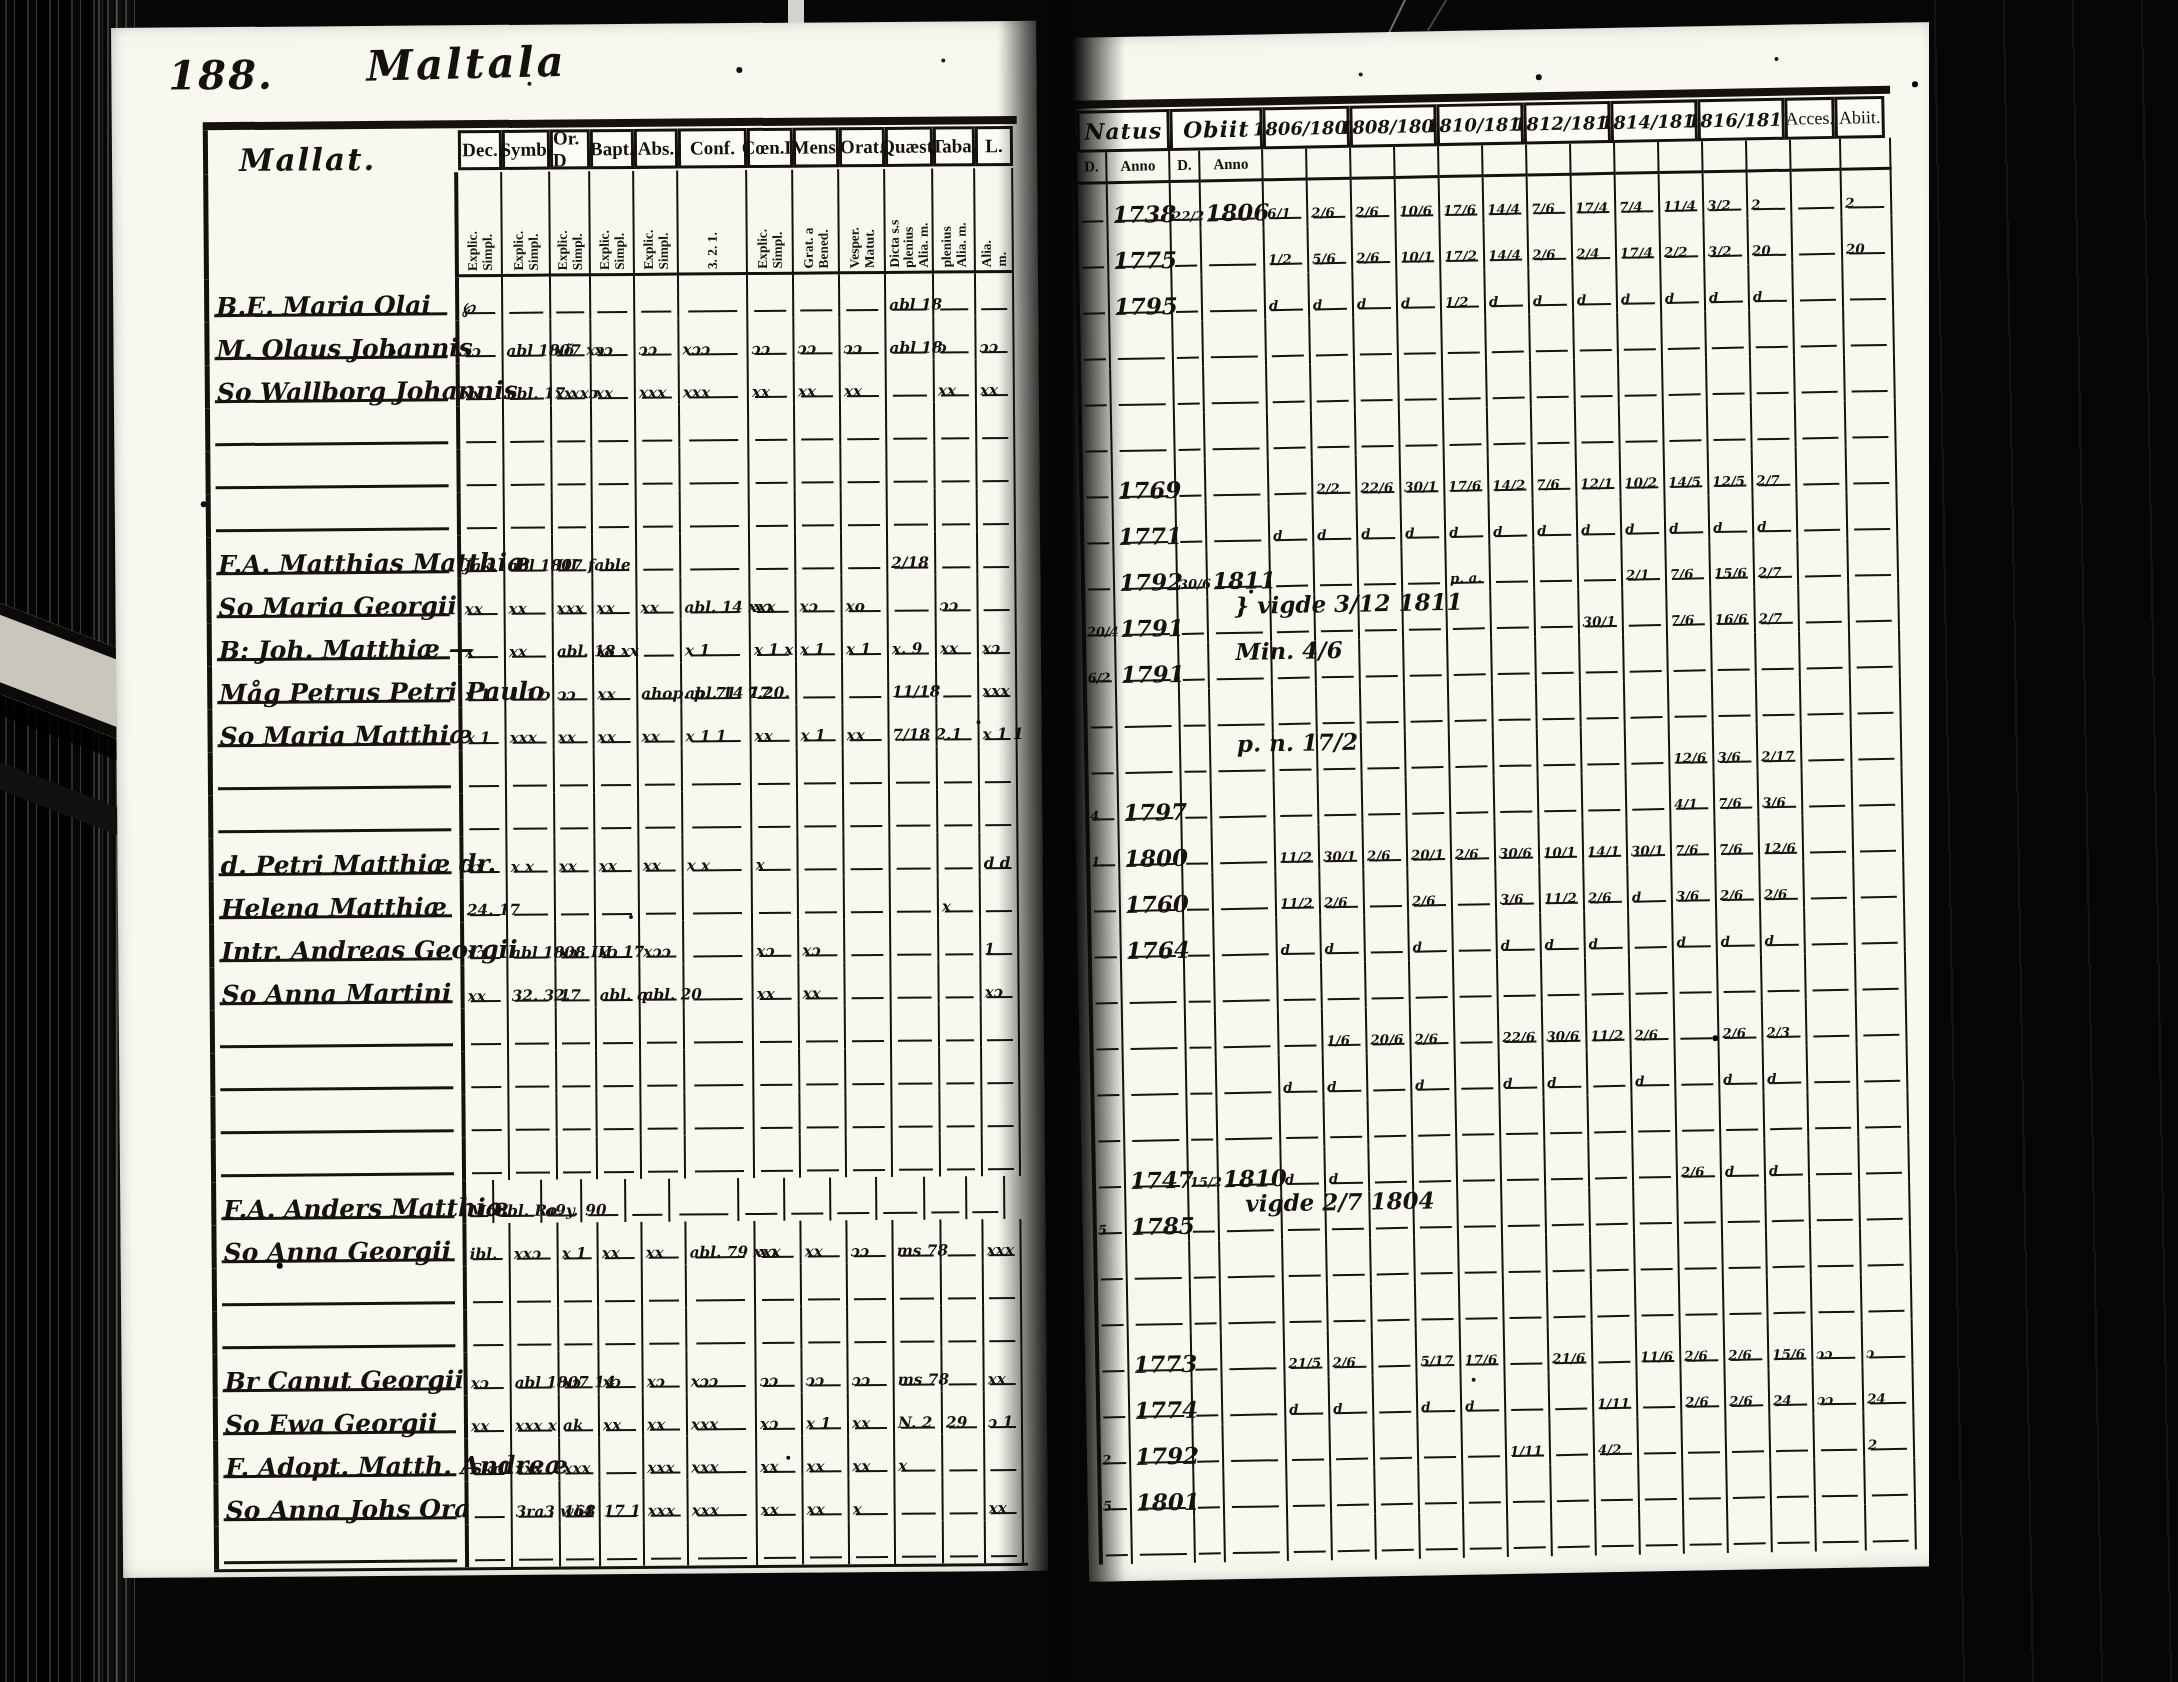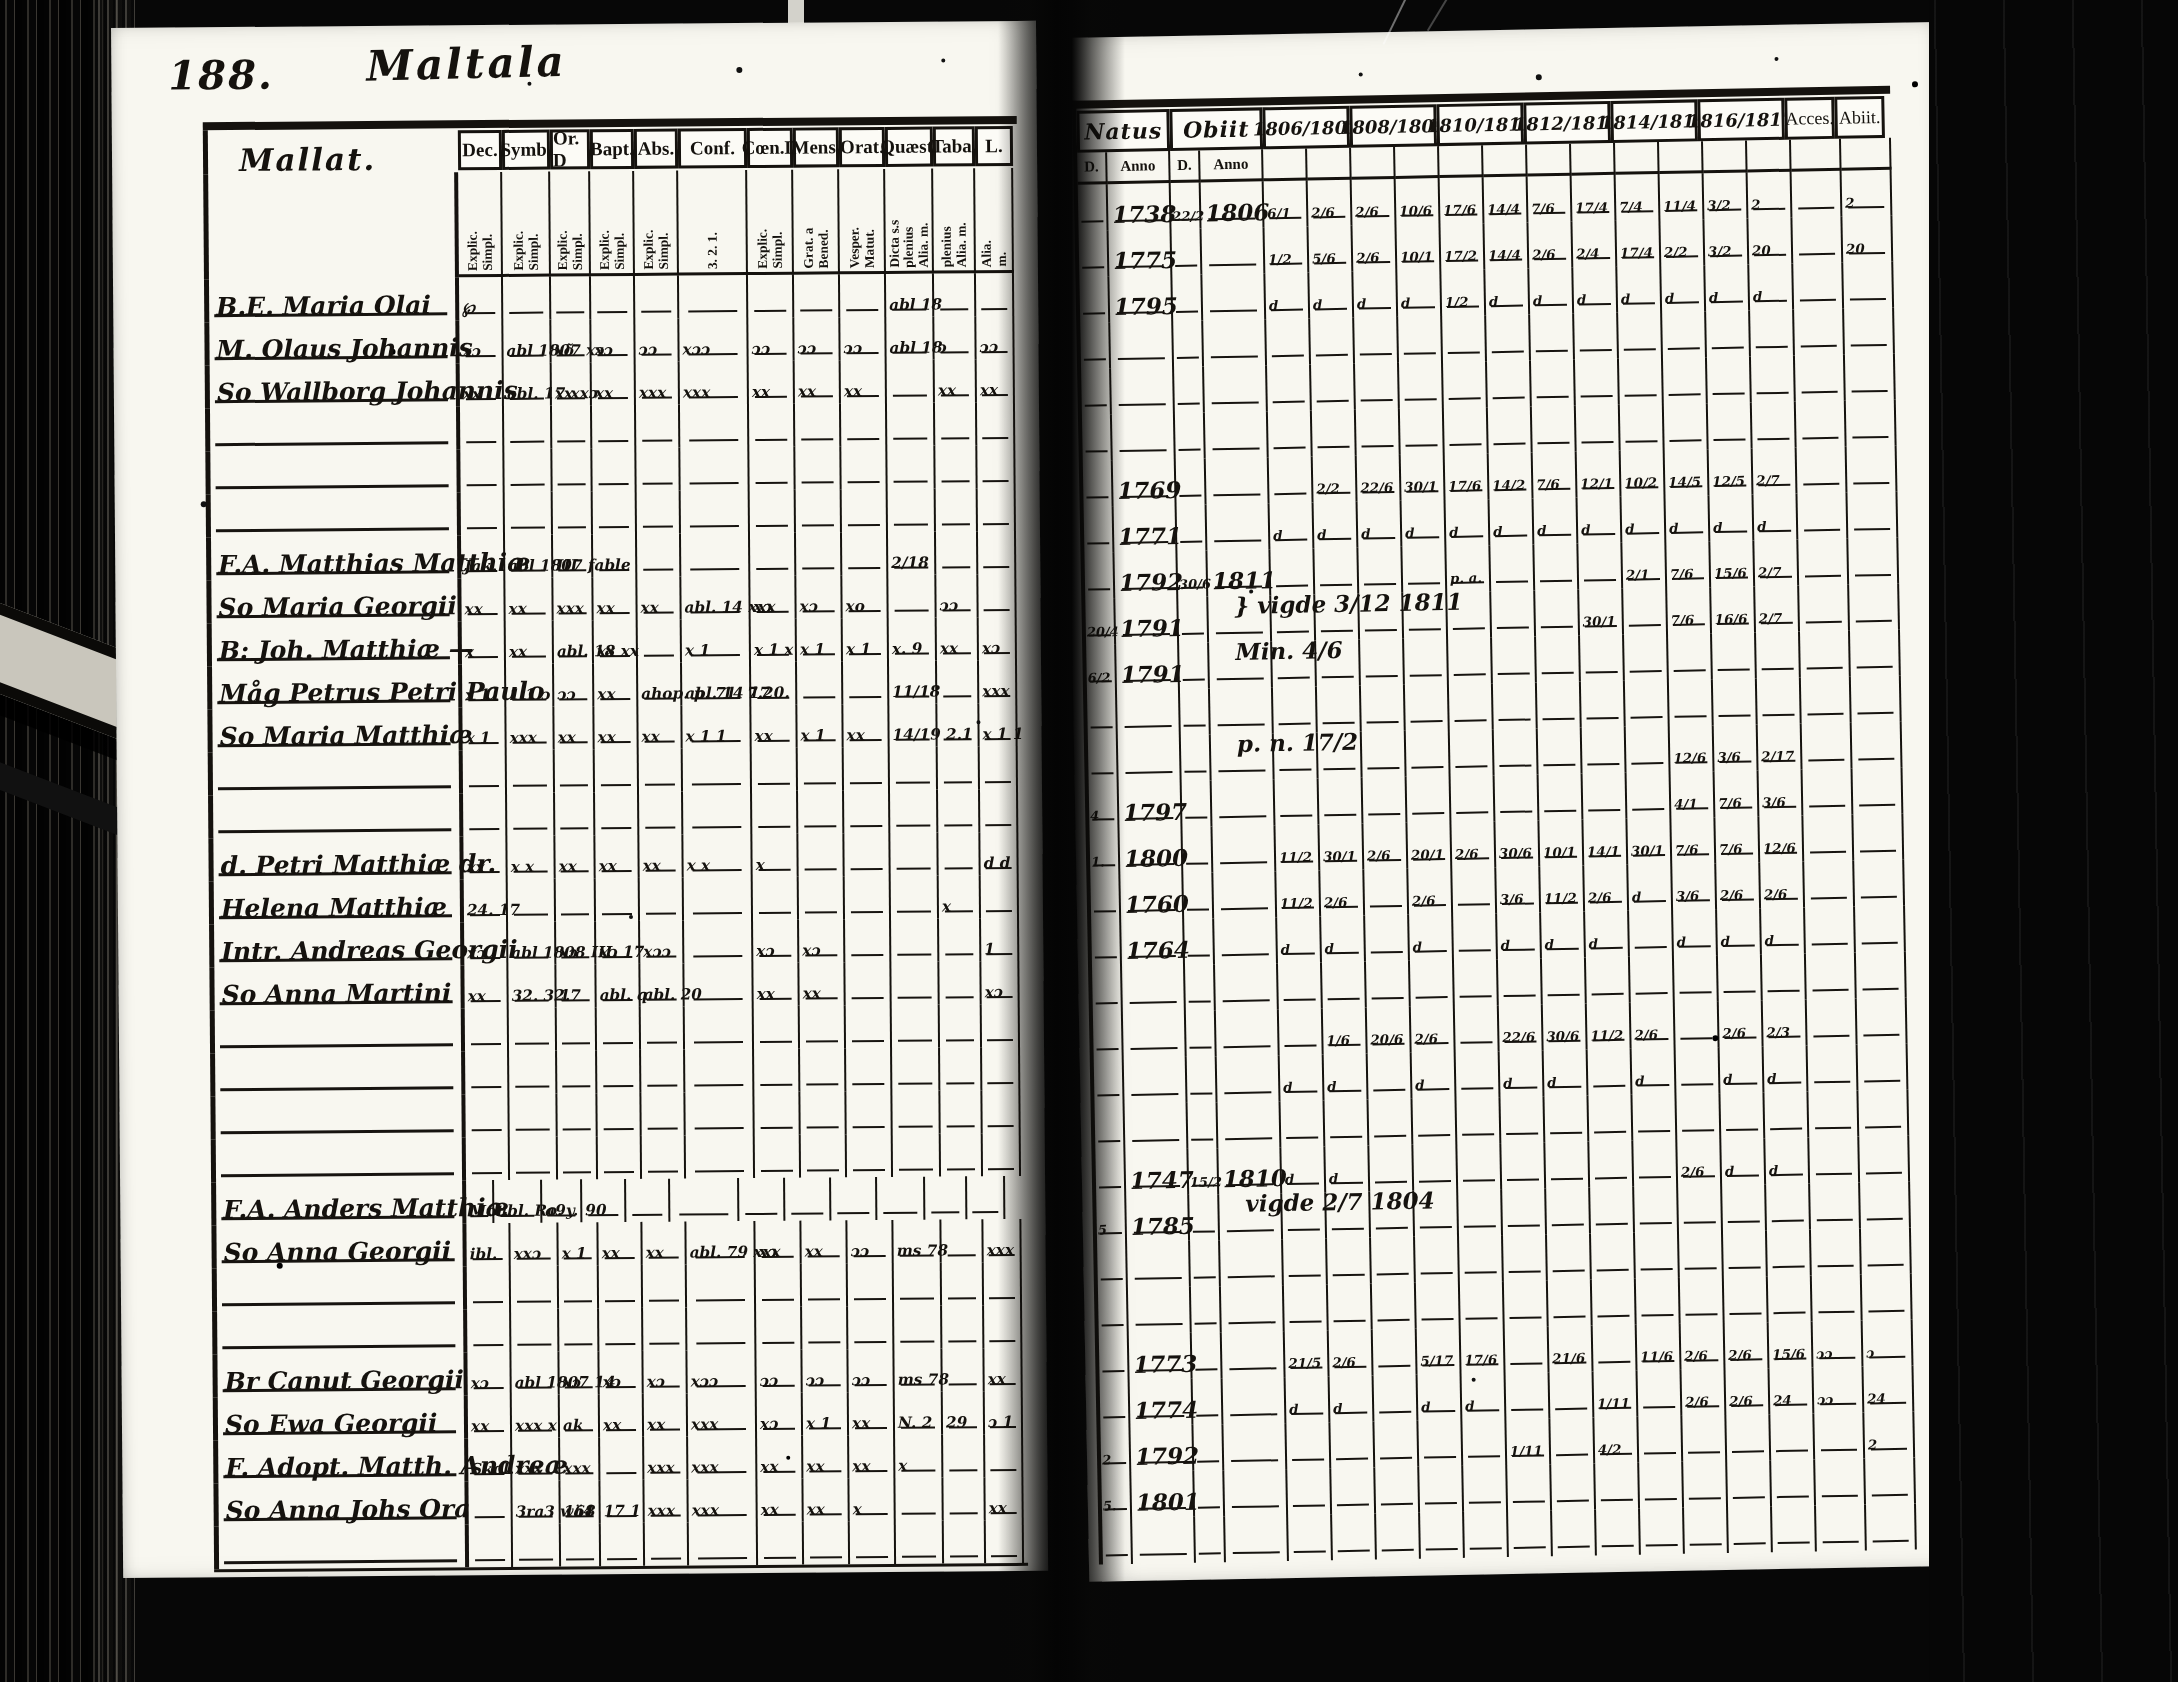--- a/index.html
+++ b/index.html
@@ -696,21 +696,21 @@
             <div class="lcell" style="width: 46px;">
               <div class="cdash"></div>
               <div class="hw mark">x 1</div>
             </div>
             <div class="lcell" style="width: 46px;">
               <div class="cdash"></div>
               <div class="hw mark">xx</div>
             </div>
             <div class="lcell" style="width: 48px;">
               <div class="cdash"></div>
-              <div class="hw mark">14/19 2.1</div>
+              <div class="hw mark">7/18 2.1</div>
             </div>
             <div class="lcell" style="width: 42px;">
               <div class="cdash"></div>
             </div>
             <div class="lcell" style="width: 38px;">
               <div class="cdash"></div>
               <div class="hw mark">x 1 1</div>
             </div>
           </div>
           <div class="lrow brow">

